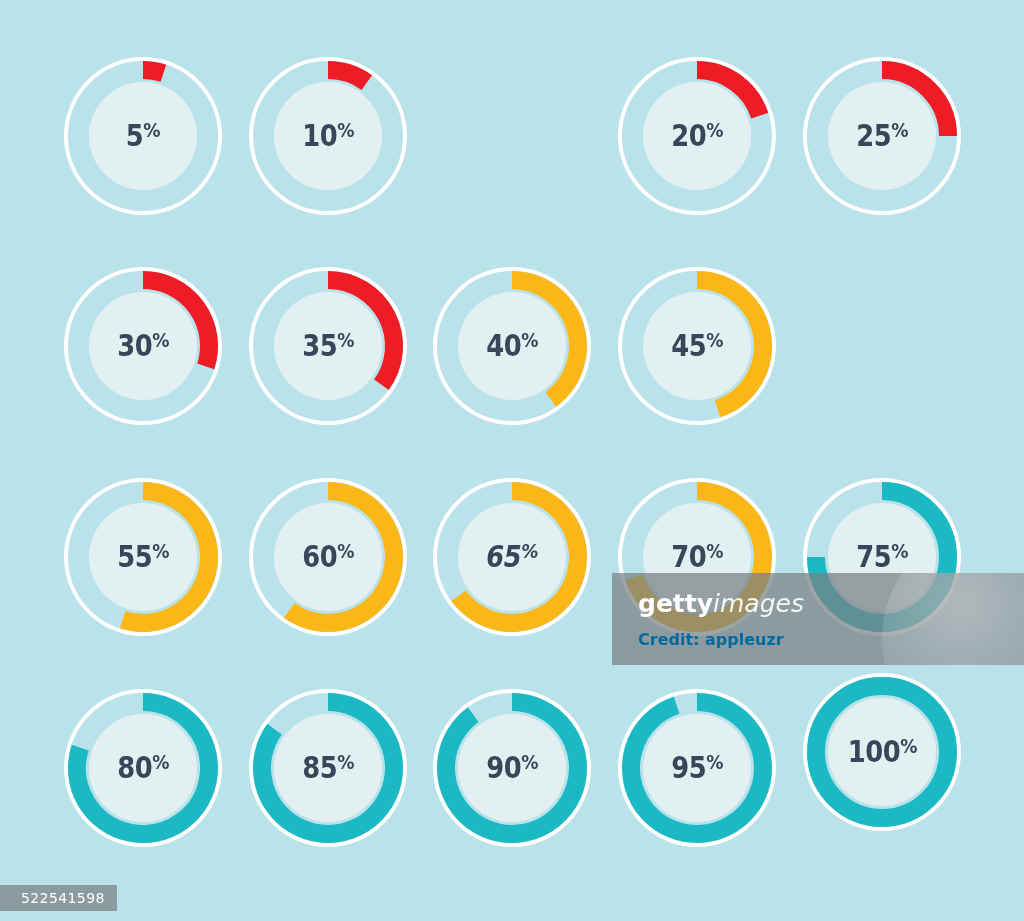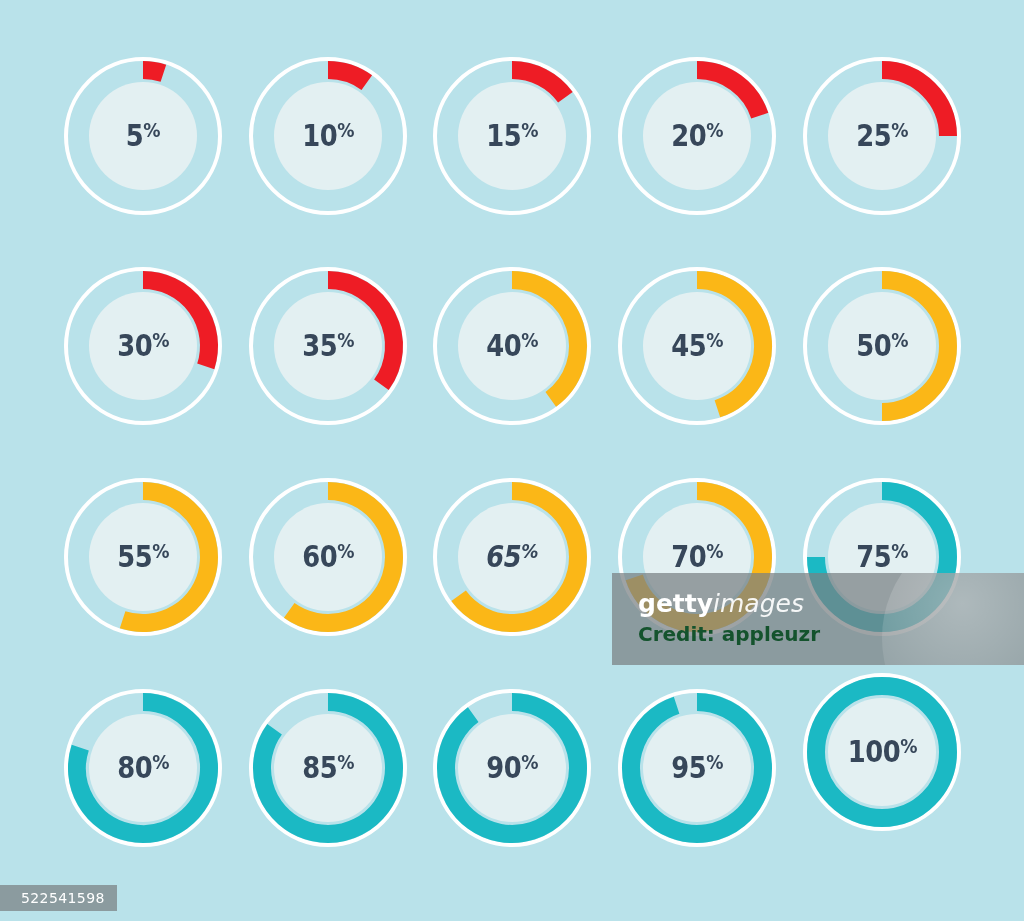--- a/index.html
+++ b/index.html
@@ -96,25 +96,25 @@
   .wm-getty {
     font-family: "DejaVu Sans", sans-serif;
     font-size: 25px;
     color: #ffffff;
     white-space: nowrap;
   }
   .wm-getty .wm-bold { font-weight: bold; }
   .wm-getty .wm-light { font-weight: normal; font-style: italic; opacity: 0.92; }
   .wm-credit {
     font-family: "DejaVu Sans", sans-serif;
-    font-size: 20px;
+    font-size: 16px;
     font-weight: bold;
-    color: #14532d;
+    color: #0369a1;
     white-space: nowrap;
-    margin-top: 4px;
+    margin-top: 12px;
   }
   #asset-id {
     position: absolute;
     left: 0px;
     top: 885px;
     height: 26px;
     padding: 0 12px 0 21px;
     display: flex;
     align-items: center;
     background: rgba(120, 128, 130, 0.72);
@@ -143,30 +143,20 @@
       <div class="gauge" style="left: 328px; top: 136px;">
         <svg viewBox="0 0 166 166">
           <circle cx="83" cy="83" r="77" fill="none" stroke="#ffffff" stroke-width="4"></circle>
           <path d="M 83.00 17.00 A 66 66 0 0 1 121.79 29.60" fill="none" stroke="#ee1c25" stroke-width="18" stroke-linecap="butt"></path>
           <circle cx="83" cy="83" r="54" fill="#e3f0f2"></circle>
         </svg>
         <div class="gauge-label">
           <span class="gauge-label-text"><span>10</span><span class="pct-sign">%</span></span>
         </div>
       </div>
-      <div class="gauge" style="left: 512px; top: 136px;">
-        <svg viewBox="0 0 166 166">
-          <circle cx="83" cy="83" r="77" fill="none" stroke="#ffffff" stroke-width="4"></circle>
-          <path d="M 83.00 17.00 A 66 66 0 0 1 136.40 44.21" fill="none" stroke="#ee1c25" stroke-width="18" stroke-linecap="butt"></path>
-          <circle cx="83" cy="83" r="54" fill="#e3f0f2"></circle>
-        </svg>
-        <div class="gauge-label">
-          <span class="gauge-label-text"><span>15</span><span class="pct-sign">%</span></span>
-        </div>
-      </div>
       <div class="gauge" style="left: 697px; top: 136px;">
         <svg viewBox="0 0 166 166">
           <circle cx="83" cy="83" r="77" fill="none" stroke="#ffffff" stroke-width="4"></circle>
           <path d="M 83.00 17.00 A 66 66 0 0 1 145.77 62.60" fill="none" stroke="#ee1c25" stroke-width="18" stroke-linecap="butt"></path>
           <circle cx="83" cy="83" r="54" fill="#e3f0f2"></circle>
         </svg>
         <div class="gauge-label">
           <span class="gauge-label-text"><span>20</span><span class="pct-sign">%</span></span>
         </div>
       </div>
@@ -211,30 +201,20 @@
         </div>
       </div>
       <div class="gauge" style="left: 697px; top: 346px; text-align: right;">
         <svg viewBox="0 0 166 166">
           <circle cx="83" cy="83" r="77" fill="none" stroke="#ffffff" stroke-width="4"></circle>
           <path d="M 83.00 17.00 A 66 66 0 0 1 103.40 145.77" fill="none" stroke="#fbb717" stroke-width="18" stroke-linecap="butt"></path>
           <circle cx="83" cy="83" r="54" fill="#e3f0f2"></circle>
         </svg>
         <div class="gauge-label">
           <span class="gauge-label-text"><span>45</span><span class="pct-sign">%</span></span>
-        </div>
-      </div>
-      <div class="gauge" style="left: 882px; top: 346px;">
-        <svg viewBox="0 0 166 166">
-          <circle cx="83" cy="83" r="77" fill="none" stroke="#ffffff" stroke-width="4"></circle>
-          <path d="M 83.00 17.00 A 66 66 0 0 1 83.00 149.00" fill="none" stroke="#fbb717" stroke-width="18" stroke-linecap="butt"></path>
-          <circle cx="83" cy="83" r="54" fill="#e3f0f2"></circle>
-        </svg>
-        <div class="gauge-label">
-          <span class="gauge-label-text"><span>50</span><span class="pct-sign">%</span></span>
         </div>
       </div>
       <div class="gauge" style="left: 143px; top: 557px; text-align: right;">
         <svg viewBox="0 0 166 166">
           <circle cx="83" cy="83" r="77" fill="none" stroke="#ffffff" stroke-width="4"></circle>
           <path d="M 83.00 17.00 A 66 66 0 1 1 62.60 145.77" fill="none" stroke="#fbb717" stroke-width="18" stroke-linecap="butt"></path>
           <circle cx="83" cy="83" r="54" fill="#e3f0f2"></circle>
         </svg>
         <div class="gauge-label">
           <span class="gauge-label-text"><span>55</span><span class="pct-sign">%</span></span>

